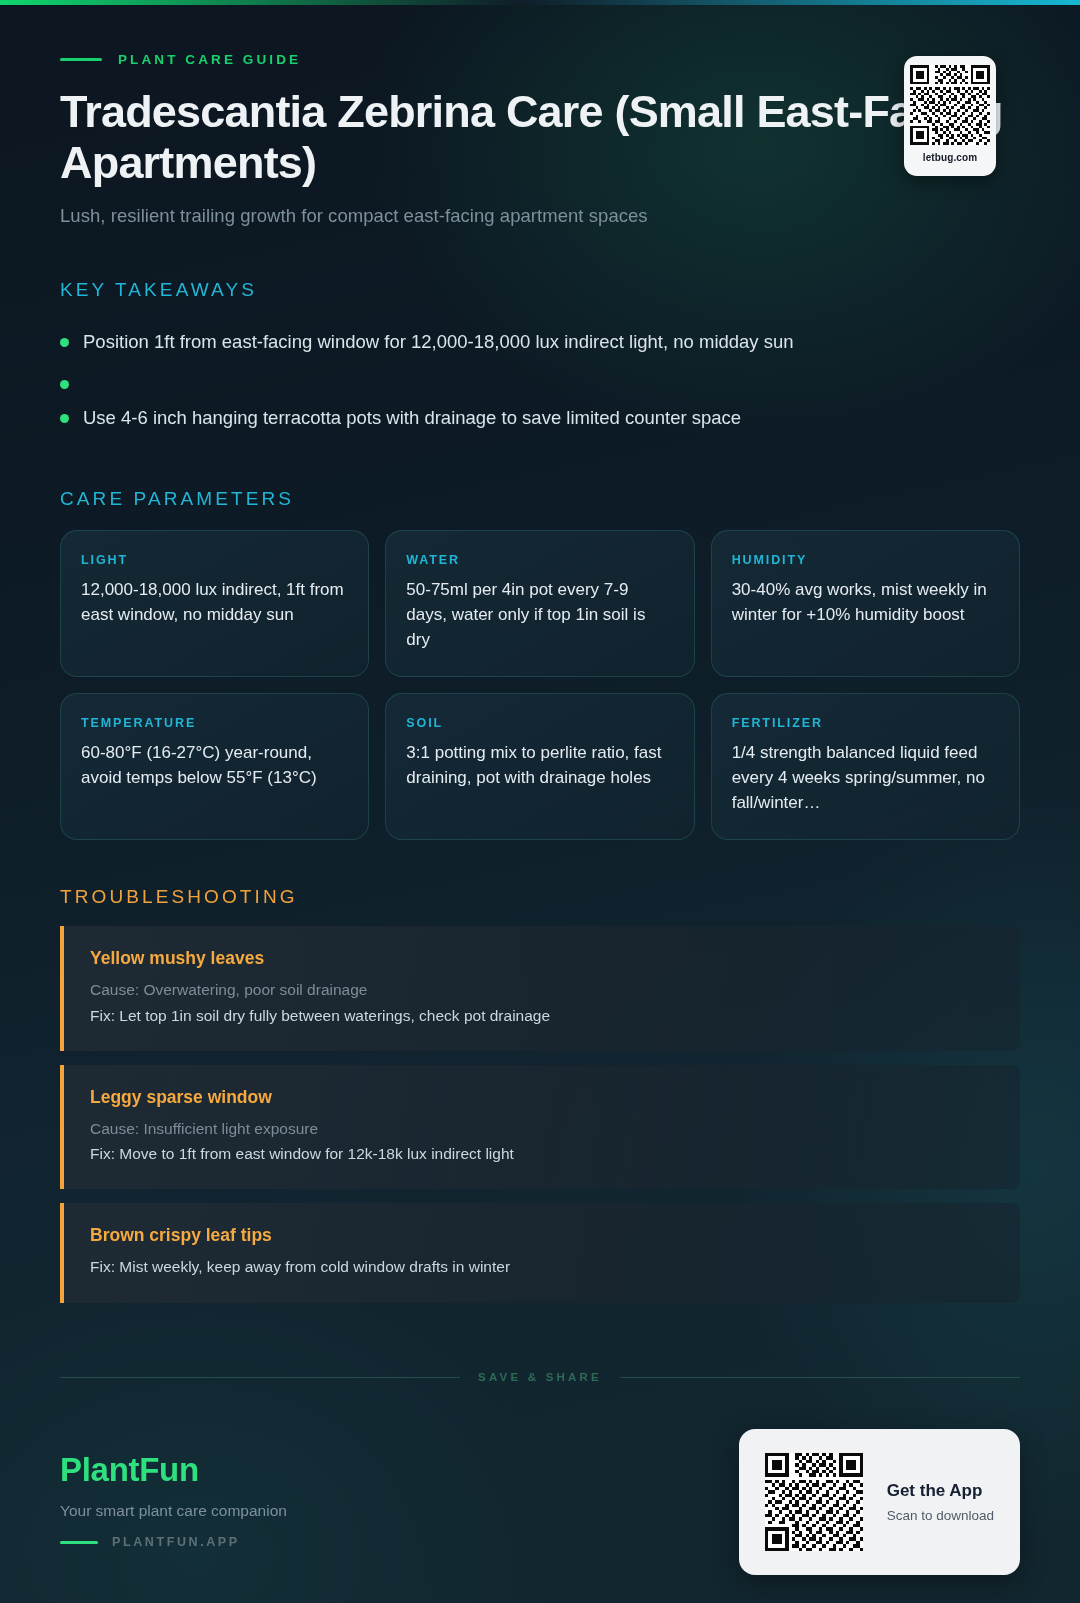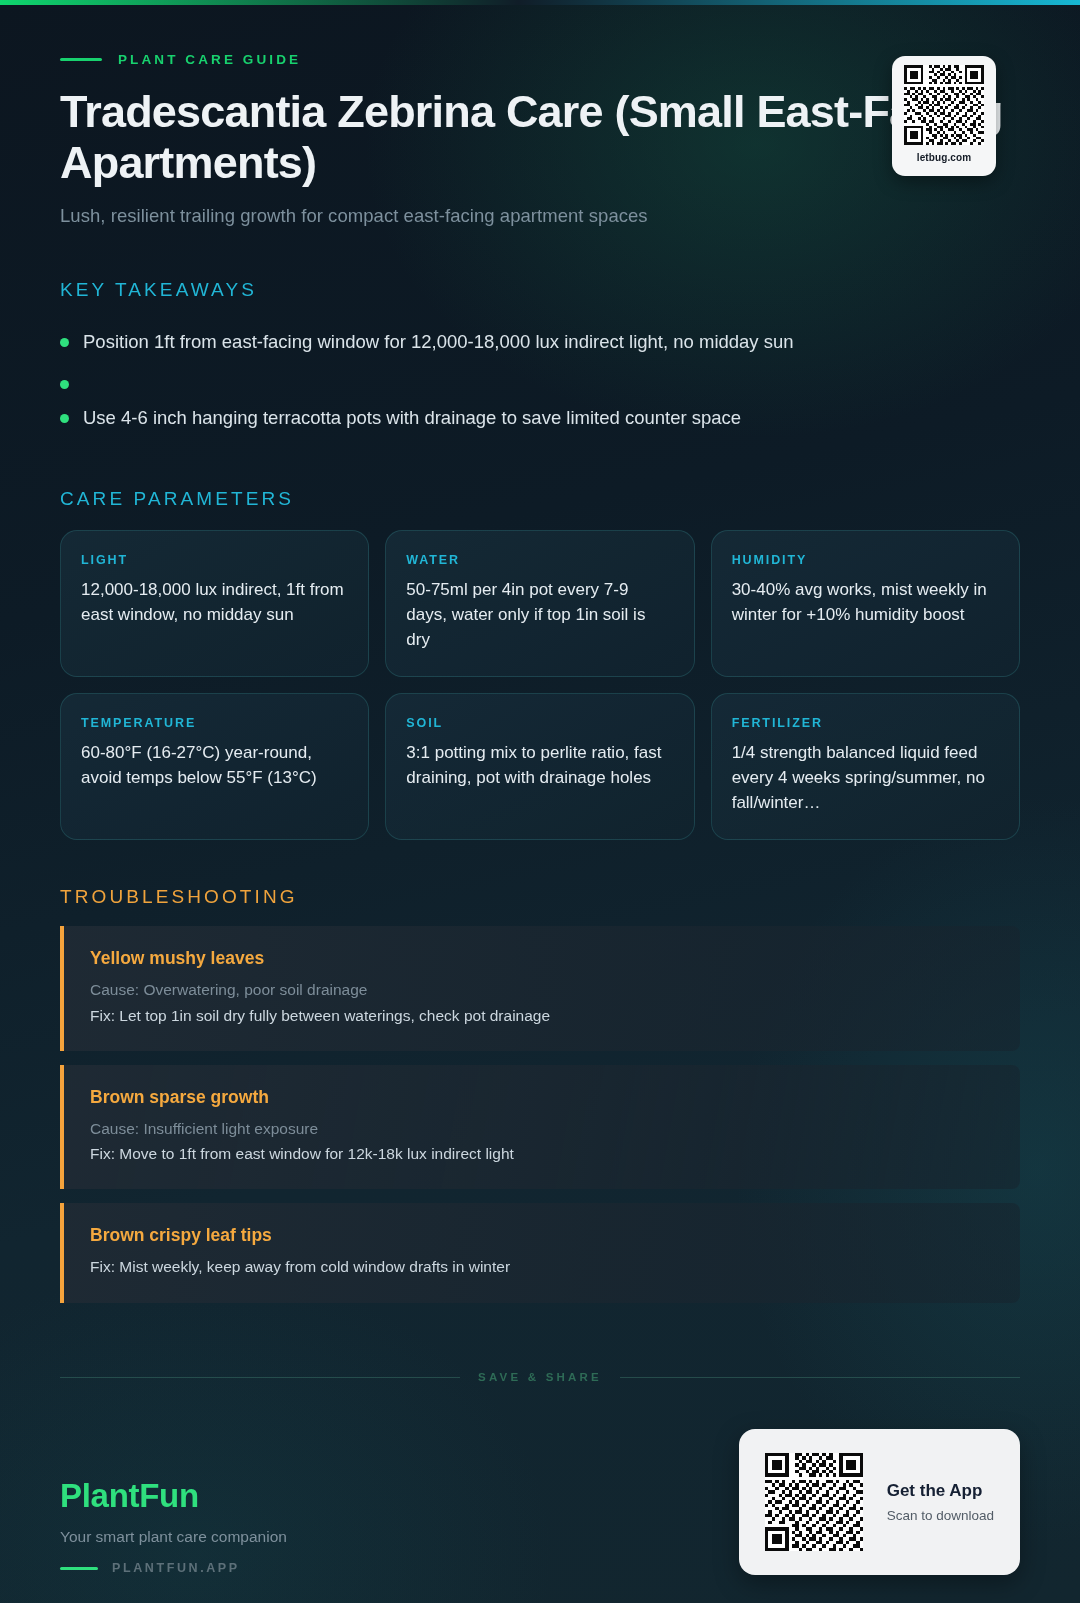--- a/index.html
+++ b/index.html
@@ -83,21 +83,21 @@
     font-size: 18.5px;
     color: #7d909d;
     letter-spacing: 0.05px;
   }
 
   
   .header-qr-card {
     position: absolute;
     top: 56px;
     right: 24px;
-    width: 104px;
+    width: 92px;
     height: 120px;
     background: #f5f6f7;
     border-radius: 13px;
     box-shadow: 0 6px 18px rgba(0,0,0,0.38);
     display: flex;
     flex-direction: column;
     align-items: center;
     justify-content: flex-start;
     padding: 9px 16px 6px;
     z-index: 6;
@@ -227,21 +227,21 @@
     font-size: 11.5px;
     font-weight: bold;
     letter-spacing: 3.2px;
     color: #2e6b56;
     white-space: nowrap;
   }
 
   .footer-body {
     margin-top: 42px;
     display: flex;
-    align-items: flex-end;
+    align-items: center;
     justify-content: space-between;
   }
 
   .brand-name {
     font-size: 33px;
     font-weight: bold;
     color: #2fe07e;
     letter-spacing: -0.3px;
   }
   .brand-tagline {
@@ -615,21 +615,21 @@
     <div class="section-heading amber">TROUBLESHOOTING</div>
     <div class="trouble-list">
 
       <div class="trouble-item">
         <div class="trouble-title">Yellow mushy leaves</div>
         <div class="trouble-cause">Cause: Overwatering, poor soil drainage</div>
         <div class="trouble-fix">Fix: Let top 1in soil dry fully between waterings, check pot drainage</div>
       </div>
 
       <div class="trouble-item">
-        <div class="trouble-title">Brown sparse growth</div>
+        <div class="trouble-title">Leggy sparse window</div>
         <div class="trouble-cause">Cause: Insufficient light exposure</div>
         <div class="trouble-fix">Fix: Move to 1ft from east window for 12k-18k lux indirect light</div>
       </div>
 
       <div class="trouble-item">
         <div class="trouble-title">Brown crispy leaf tips</div>
         <div class="trouble-fix">Fix: Mist weekly, keep away from cold window drafts in winter</div>
       </div>
 
     </div>

